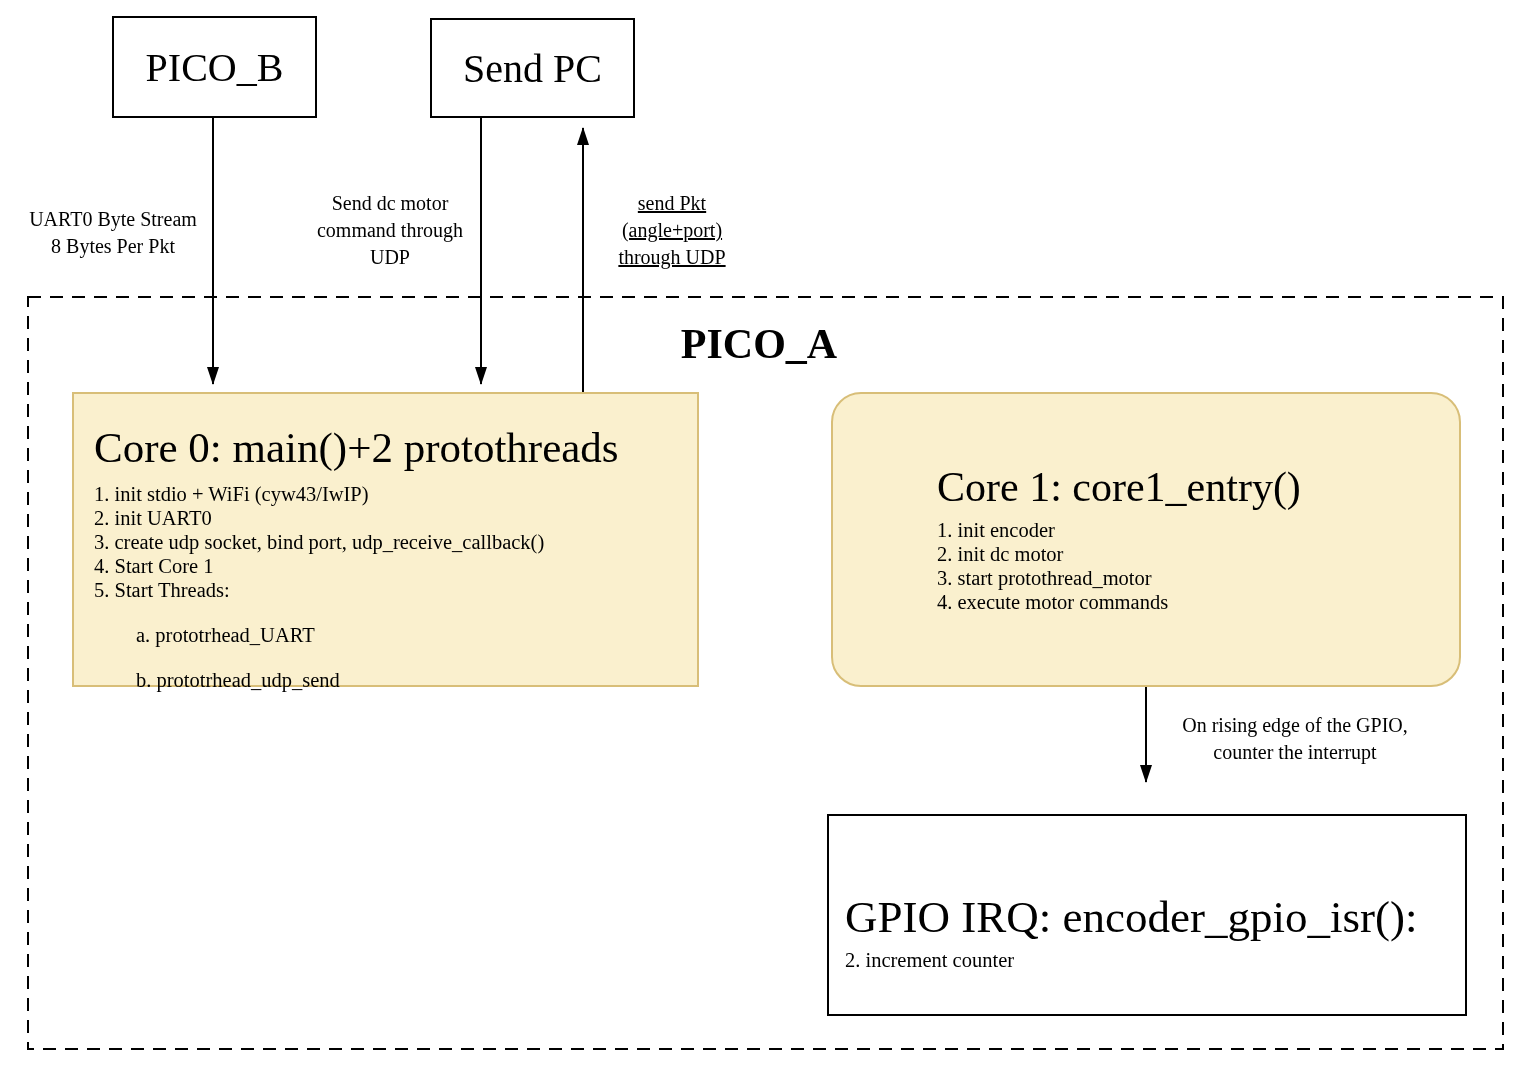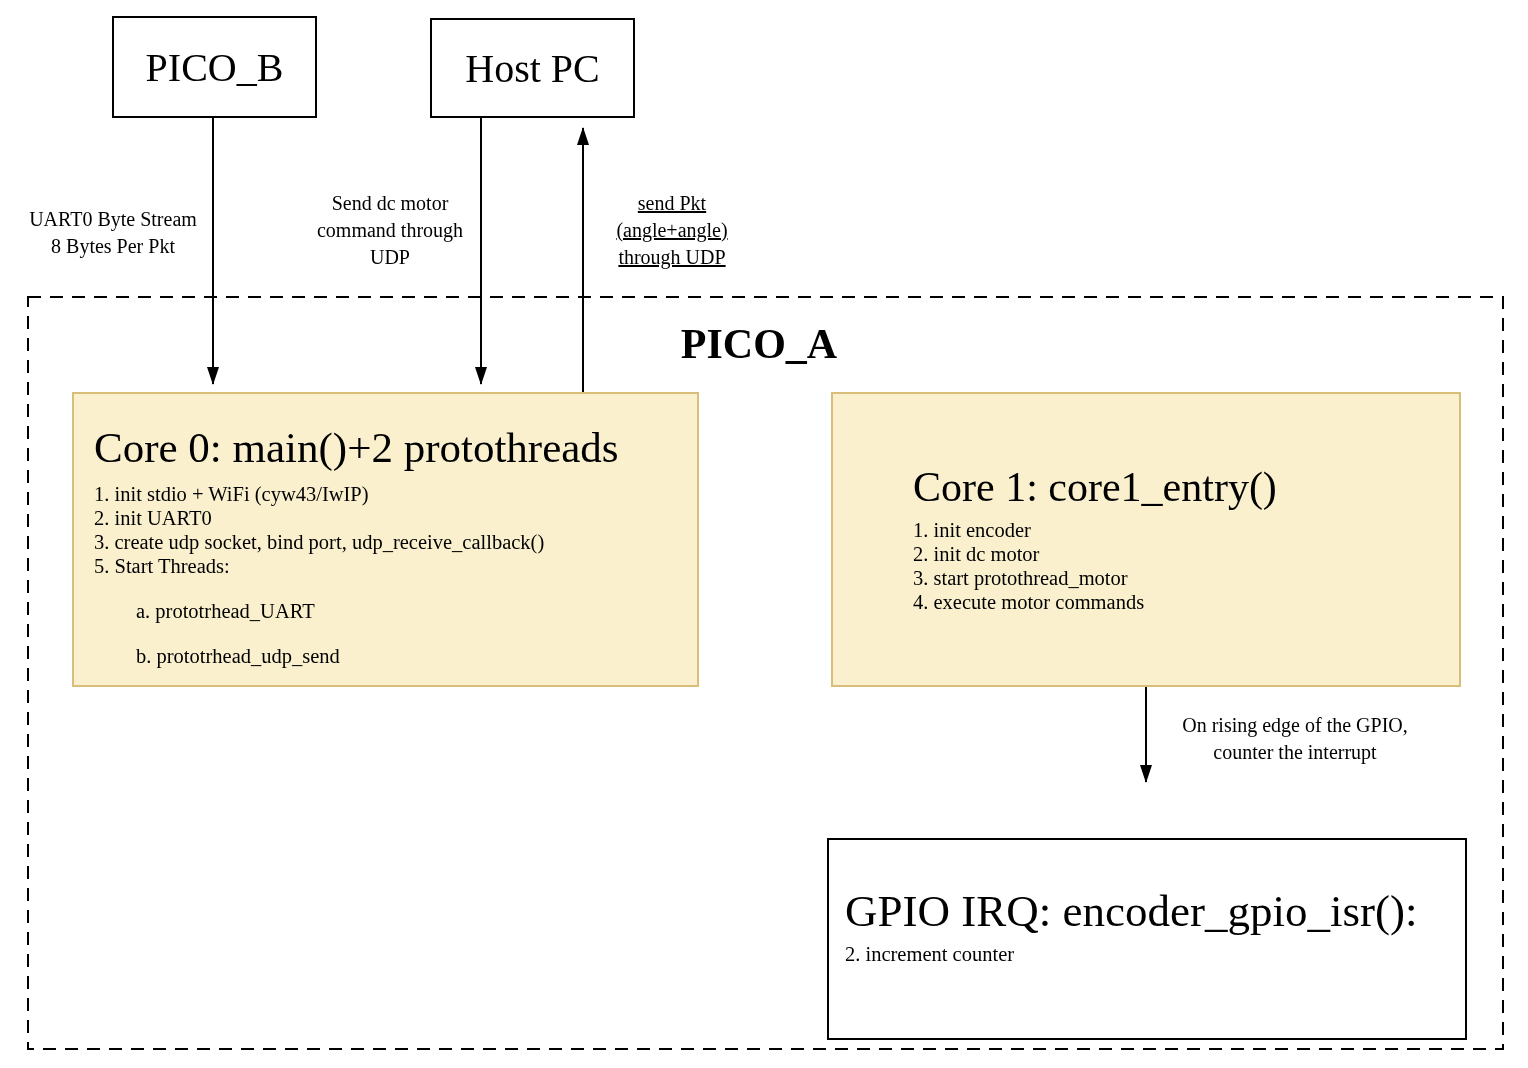--- a/index.html
+++ b/index.html
@@ -37,27 +37,27 @@
     font-size: 40px;
   }
   #pico-b-box { left: 112px; top: 16px; width: 205px; height: 102px; }
   #host-pc-box { left: 430px; top: 18px; width: 205px; height: 100px; }
 
   .core-node {
     background: #FAF0CE;
     border: 2px solid #D8BE78;
   }
   #core0-box { left: 72px;  top: 392px; width: 627px; height: 295px; padding: 30px 28px 0 20px; }
-  #core1-box { left: 831px; top: 392px; width: 630px; height: 295px; padding: 70px 18px 0 80px; }
+  #core1-box { left: 831px; top: 392px; width: 630px; height: 295px; padding: 70px 18px 0 104px; border-radius: 30px; }
 
   #gpio-box {
-    left: 827px; top: 838px; width: 640px; height: 202px;
+    left: 827px; top: 814px; width: 640px; height: 202px;
     background: #ffffff;
     border: 2px solid #000000;
-    padding: 46px 14px 0 16px;
+    padding: 76px 14px 0 16px;
   }
 
   .node-title { font-size: 43px; line-height: 1.12; margin: 0 0 10px 0; font-weight: normal; }
   #core1-box .node-title { font-size: 42px; margin-bottom: 7px; }
   #gpio-box .node-title { font-size: 45px; margin-bottom: 6px; }
 
   ul.steps {
     list-style: none;
     margin: 0;
     padding: 0;
@@ -108,31 +108,32 @@
     <line x1="583" y1="392" x2="583" y2="128" stroke="#000000" stroke-width="2" marker-end="url(#arrow)"></line>
 
     <line x1="1146" y1="687" x2="1146" y2="782" stroke="#000000" stroke-width="2" marker-end="url(#arrow)"></line>
   </svg>
 
   <div id="pico-b-box" class="node plain-node">
     <span>PICO_B</span>
   </div>
 
   <div id="host-pc-box" class="node plain-node">
-    <span>Host PC</span>
+    <span>Send PC</span>
   </div>
 
   <div id="pico-a-title">PICO_A</div>
 
   <div id="core0-box" class="node core-node">
     <h2 class="node-title">Core 0: main()+2 protothreads</h2>
     <ul class="steps">
       <li>1. init stdio + WiFi (cyw43/IwIP)</li>
       <li>2. init UART0</li>
       <li>3. create udp socket, bind port, udp_receive_callback()</li>
+      <li>4. Start Core 1</li>
       <li>5. Start Threads:</li>
       <li class="sub">a. prototrhead_UART</li>
       <li class="sub">b. prototrhead_udp_send</li>
     </ul>
   </div>
 
   <div id="core1-box" class="node core-node">
     <h2 class="node-title">Core 1: core1_entry()</h2>
     <ul class="steps">
       <li>1. init encoder</li>
@@ -155,21 +156,21 @@
   </div>
 
   <div id="cmd-label" class="edge-label">
     <div>Send dc motor</div>
     <div>command through</div>
     <div>UDP</div>
   </div>
 
   <div id="sendpkt-label" class="edge-label">
     <div>send Pkt</div>
-    <div>(angle+angle)</div>
+    <div>(angle+port)</div>
     <div>through UDP</div>
   </div>
 
   <div id="gpio-label" class="edge-label">
     <div>On rising edge of the GPIO,</div>
     <div>counter the interrupt</div>
   </div>
 
 </div>
 

